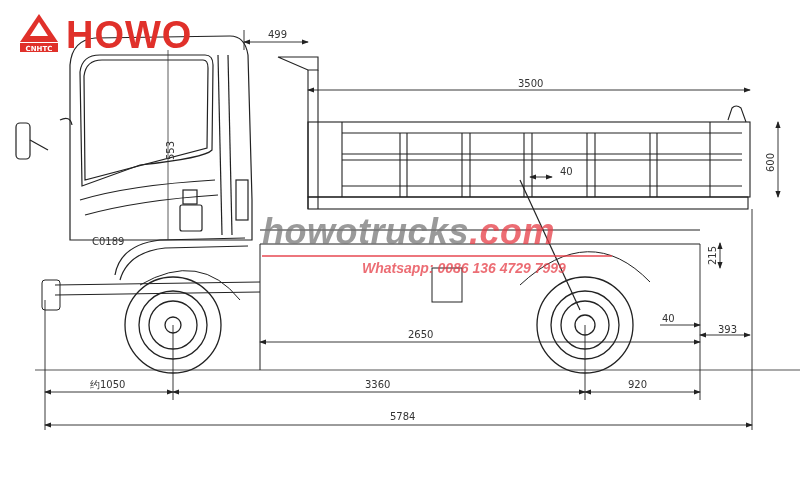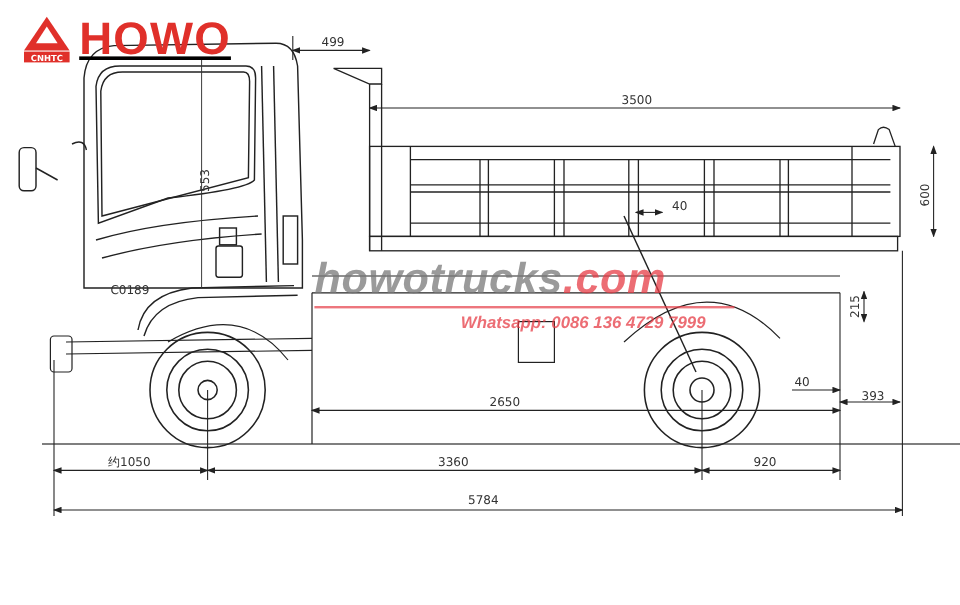--- a/index.html
+++ b/index.html
@@ -1,25 +1,25 @@
 <!DOCTYPE html>
 <html><head>
 <meta charset="utf-8">
 <style>
   html, body { margin:0; padding:0; background:#ffffff; }
   body { width:800px; height:504px; position:relative; overflow:hidden; font-family:"DejaVu Sans", sans-serif; }
   #stage { position:absolute; left:0; top:0; width:800px; height:504px; }
-  .logo { position:absolute; left:18px; top:12px; display:flex; align-items:center;text-decoration:underline; }
+  .logo { position:absolute; left:18px; top:12px; display:flex; align-items:flex-end; }
   .logo-text { font-family:"Liberation Sans", sans-serif; font-weight:bold; font-size:38px; color:#e0302a; letter-spacing:1px; line-height:1; margin-left:6px; }
   .dim { font-family:"DejaVu Sans", sans-serif; font-size:10px; fill:#333; }
   .wm1 { position:absolute; left:262px; top:214px; font-family:"Liberation Sans", sans-serif; font-weight:bold; font-style:italic; font-size:36px; letter-spacing:0.5px; line-height:1; }
   .wm1 .a { color:rgba(120,120,120,0.75); }
   .wm1 .b { color:rgba(230,60,70,0.75); }
   .wm-line { position:absolute; left:262px; top:255px; width:350px; height:2px; background:rgba(230,60,70,0.7); }
-  .wm2 { position:absolute; left:384px; top:260px; font-family:"Liberation Sans", sans-serif; font-weight:bold; font-style:italic; font-size:14px; color:rgba(230,60,70,0.75); }
+  .wm2 { position:absolute; left:362px; top:260px; font-family:"Liberation Sans", sans-serif; font-weight:bold; font-style:italic; font-size:14px; color:rgba(230,60,70,0.75); }
 </style>
 </head>
 <body>
 
 <div id="stage">
 <svg width="800" height="504" viewBox="0 0 800 504" xmlns="http://www.w3.org/2000/svg">
   <defs>
     <marker id="arr" markerWidth="8" markerHeight="6" refX="7" refY="3" orient="auto-start-reverse">
       <path d="M0,0 L8,3 L0,6 z" fill="#222"></path>
     </marker>

